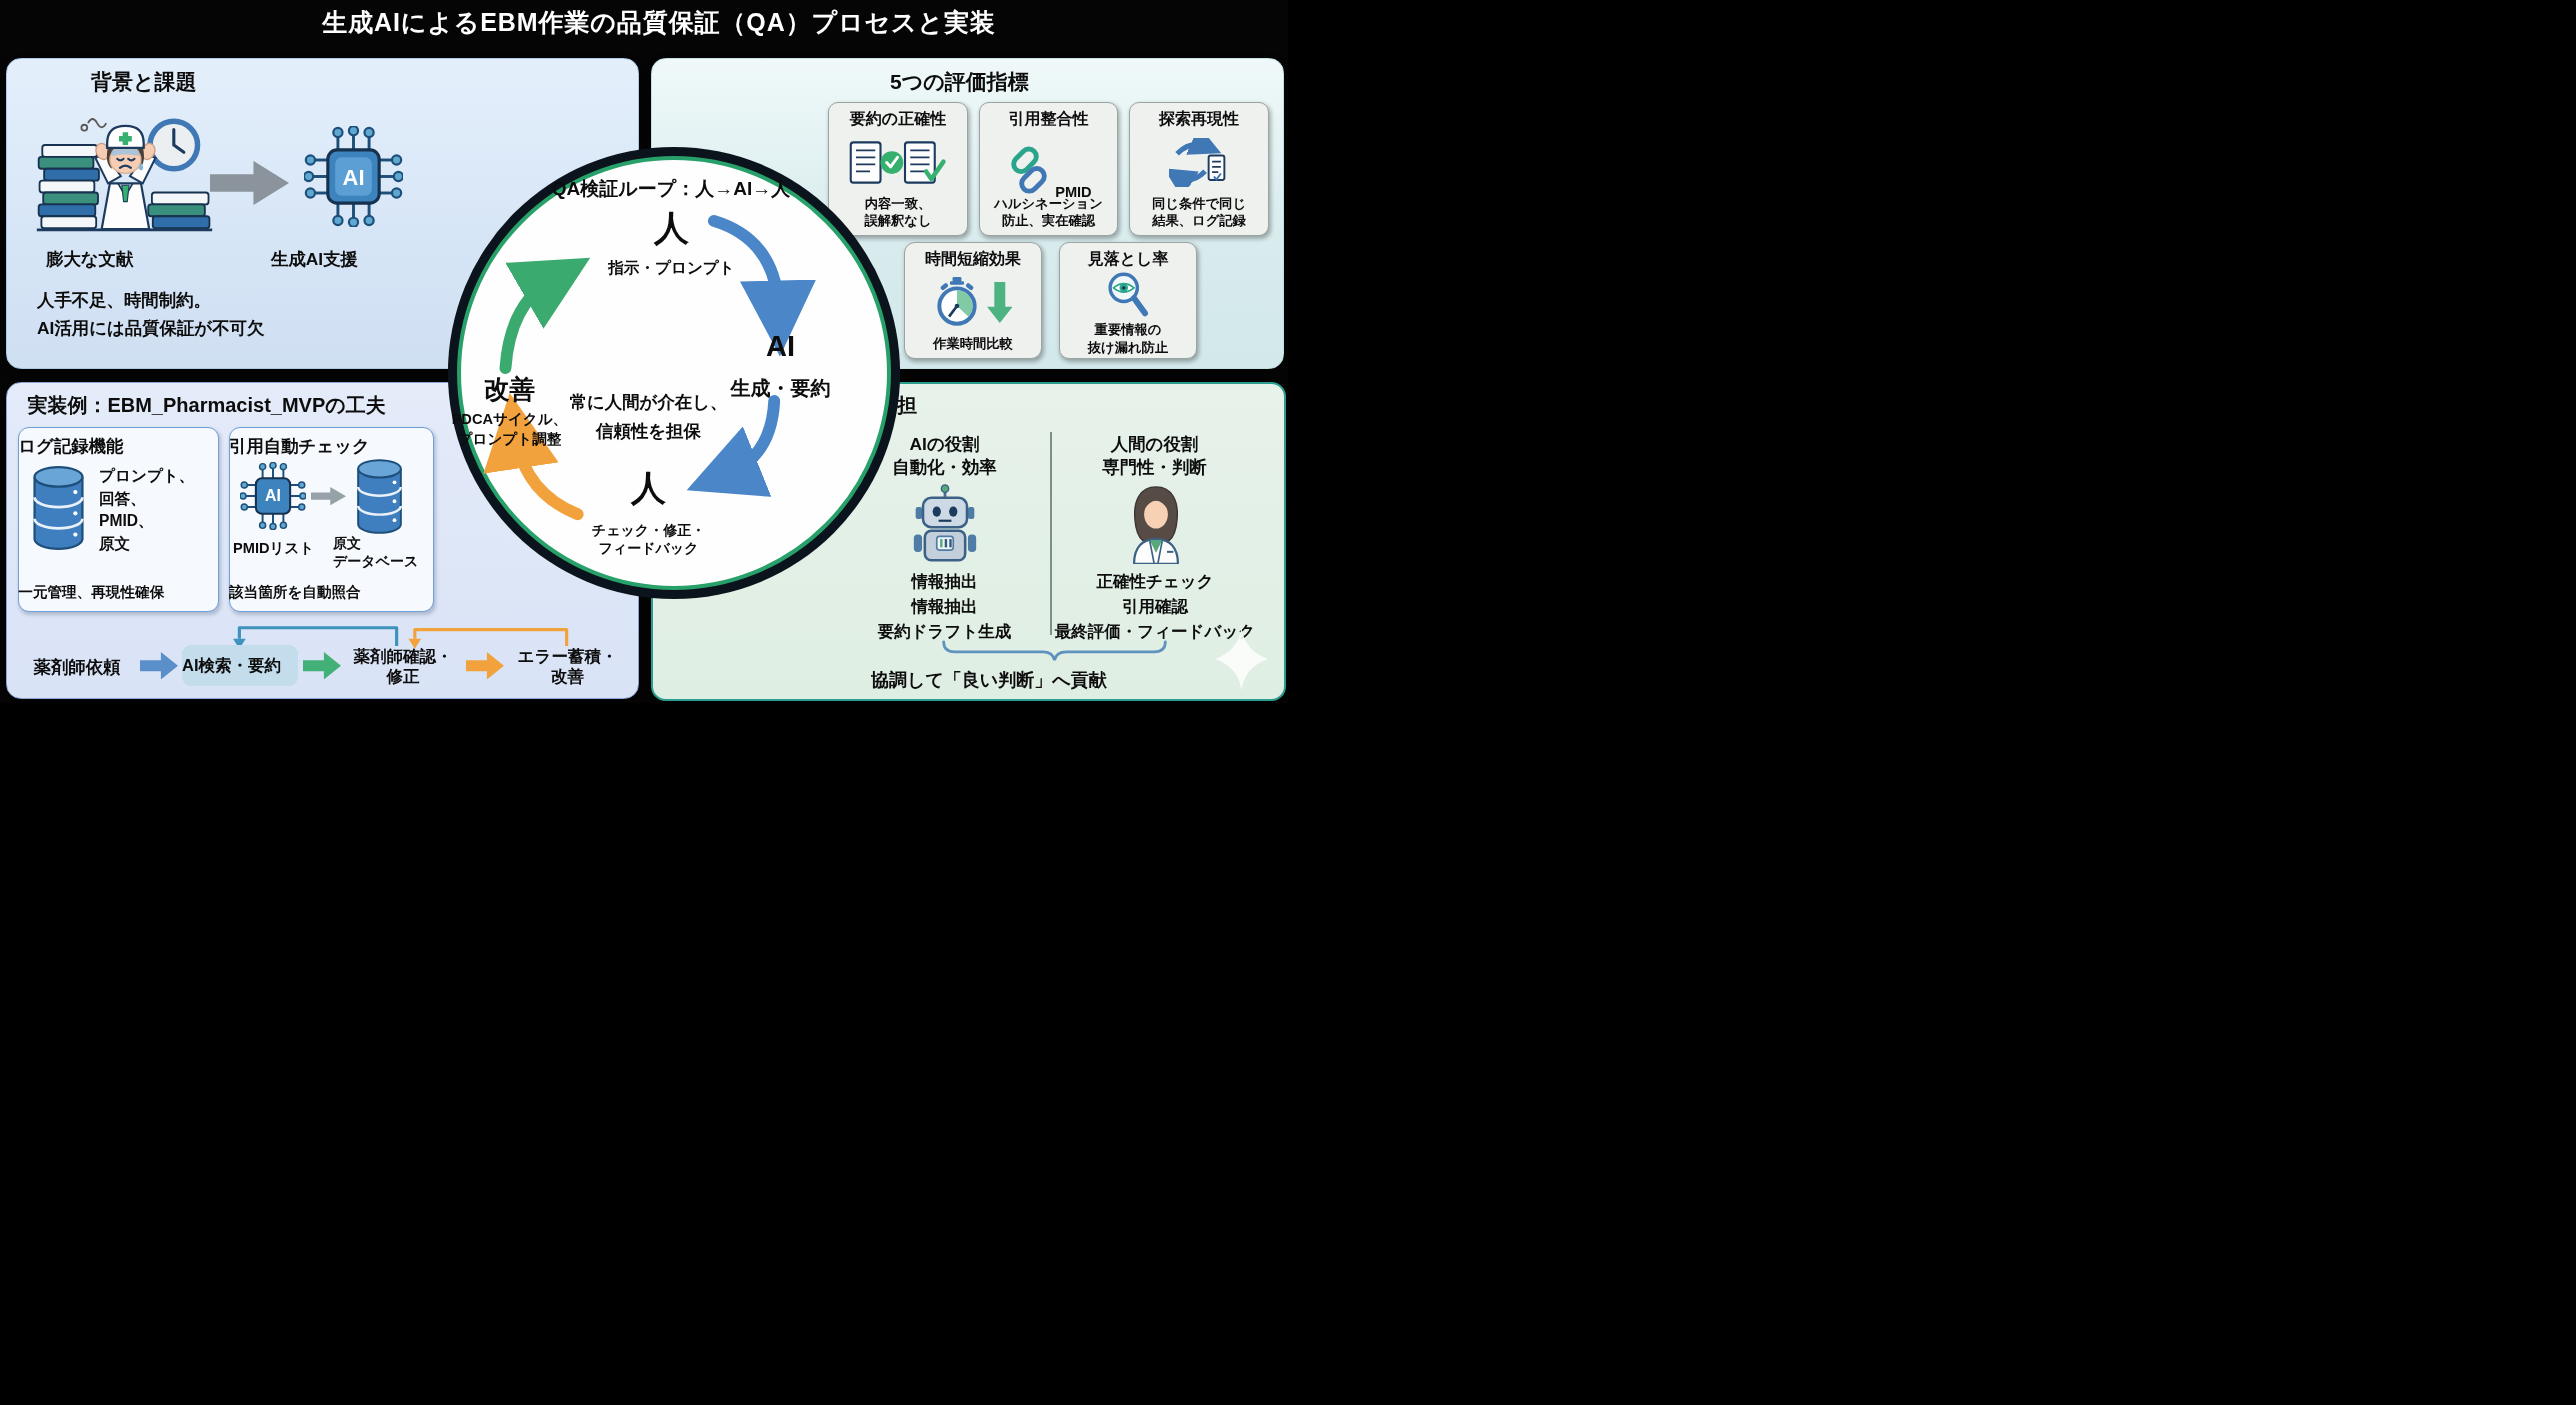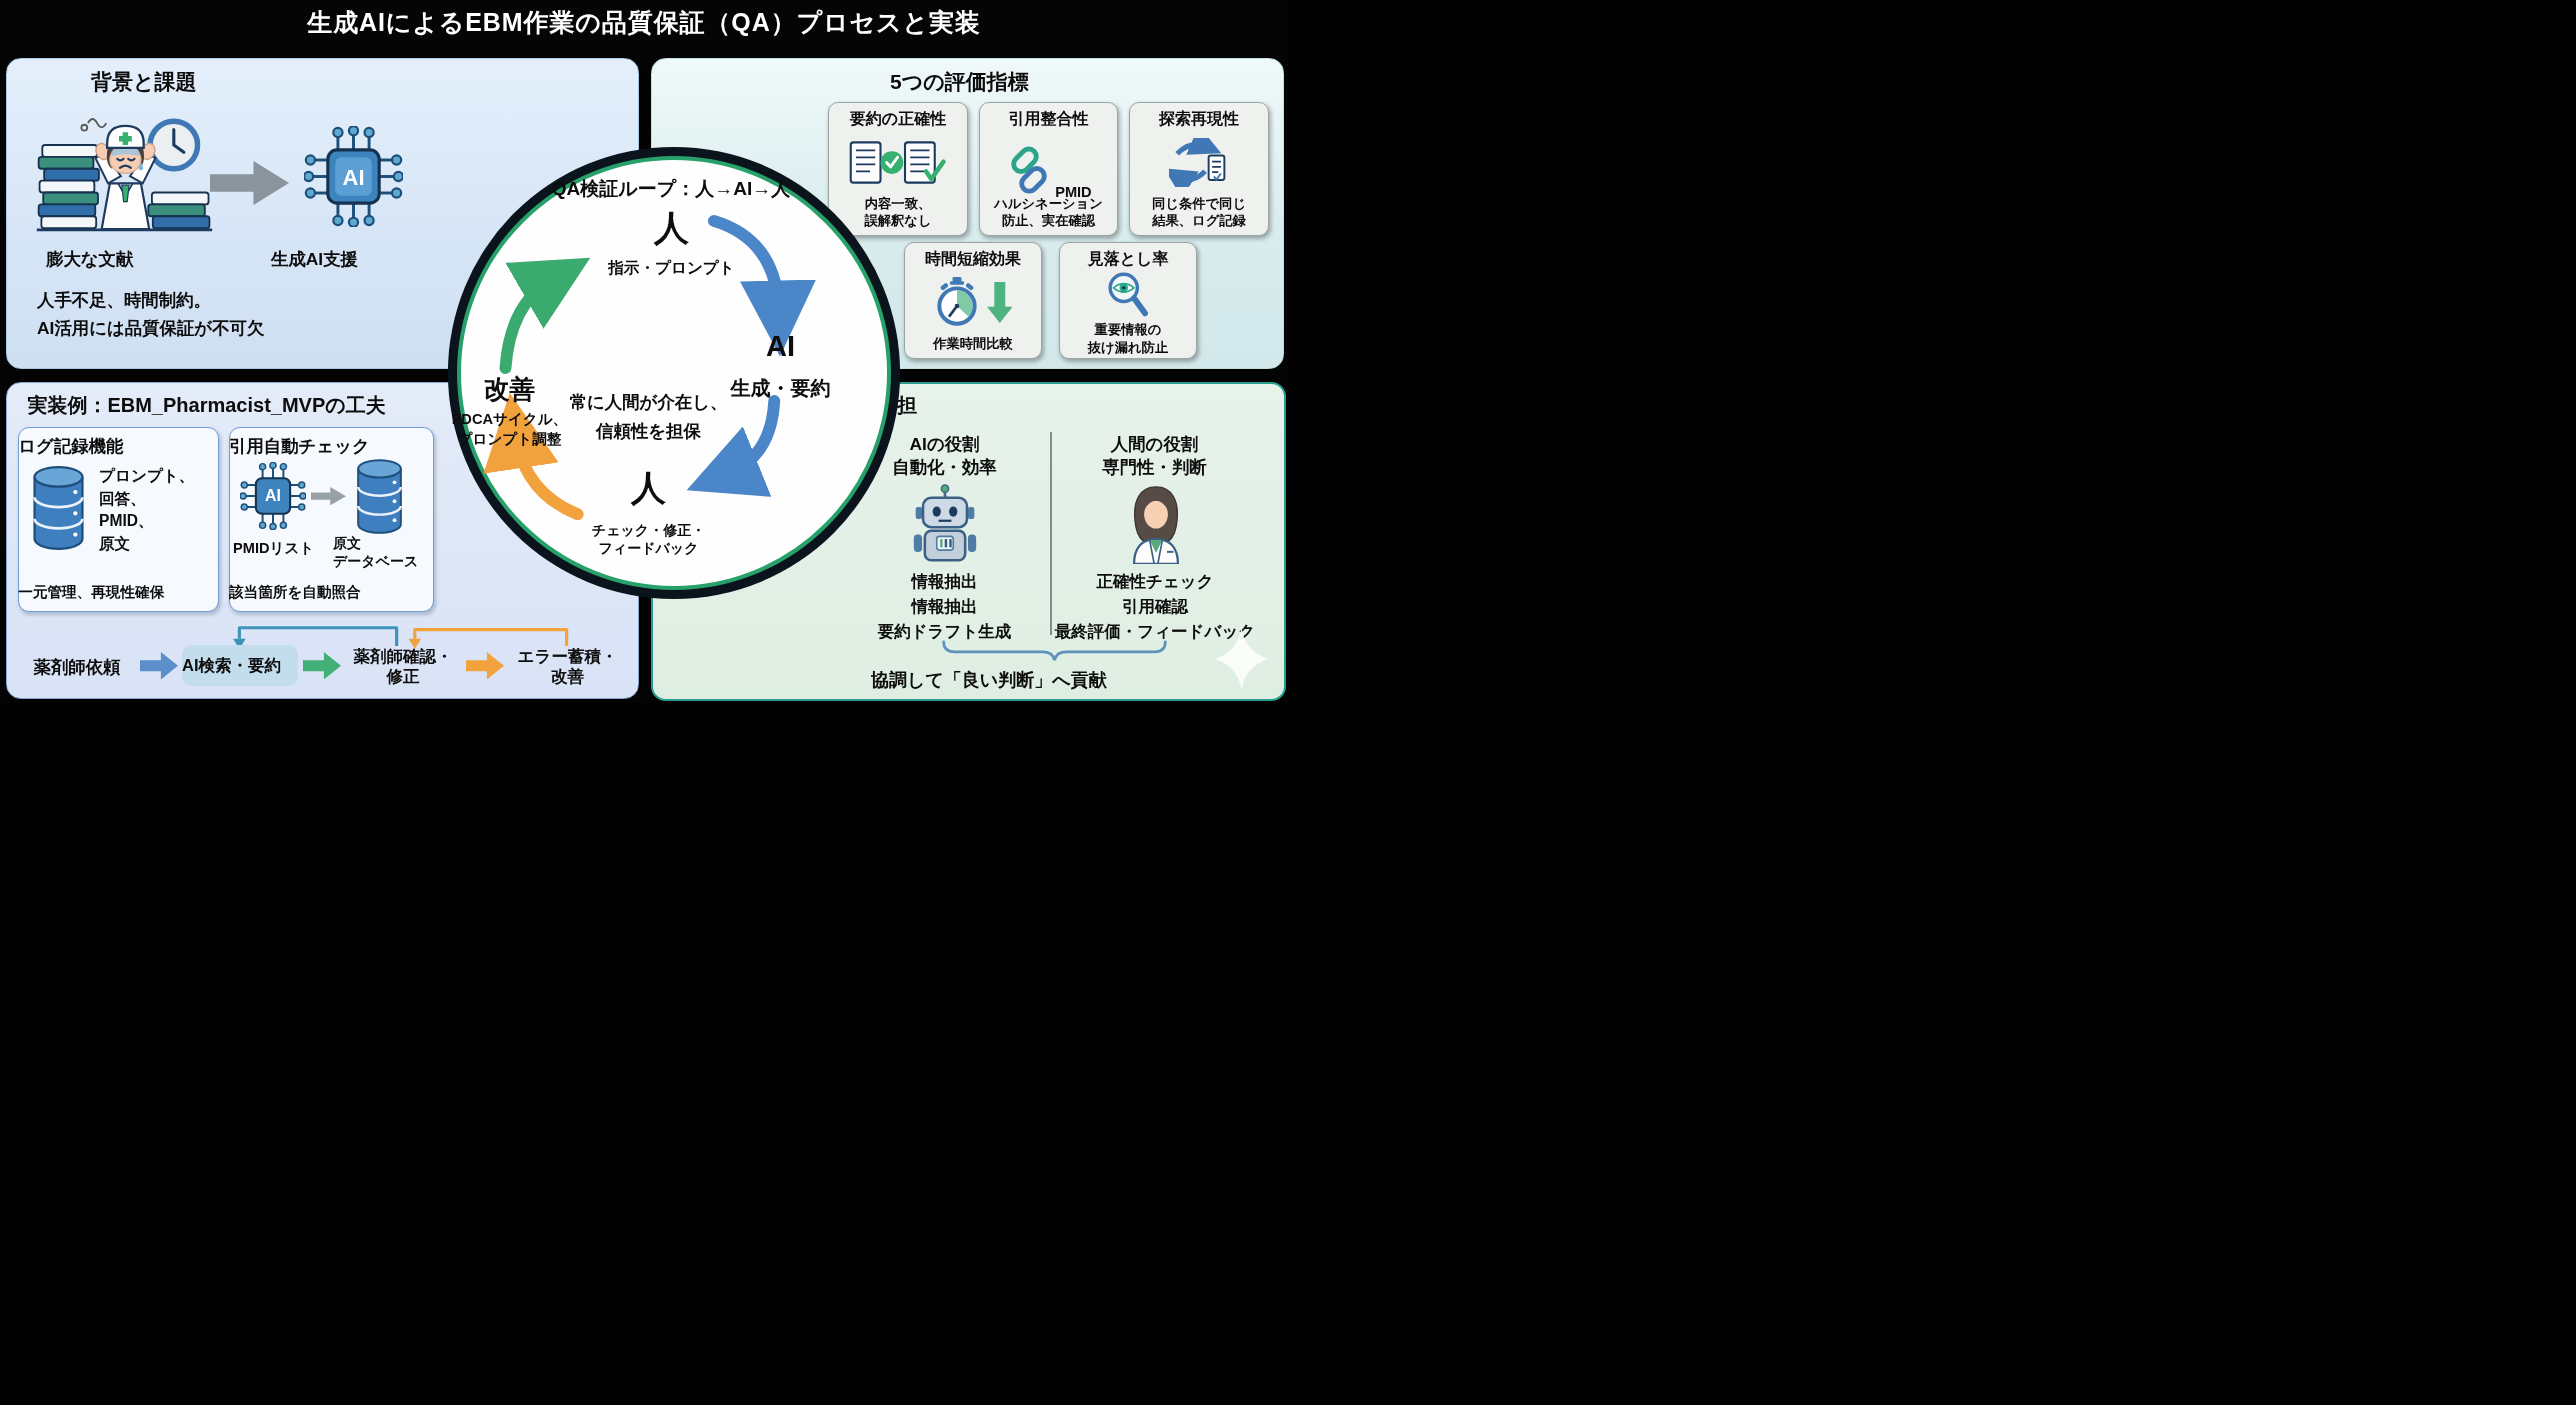--- a/index.html
+++ b/index.html
@@ -2,21 +2,21 @@
 <html style="font-size:14.6px"><head>
 <meta charset="utf-8">
 <style>
   html,body{margin:0;padding:0;background:#000;}
   #stage{position:relative;width:1288px;height:703px;background:#050505;overflow:hidden;
          font-family:"Liberation Sans","DejaVu Sans",sans-serif;color:#0d0d0d;}
   .abs{position:absolute;}
   .ctr{text-align:left;}
   .b{font-weight:800;}
   .preline{white-space:pre-line;}
-  #main-title{left:0;top:5.5px;width:100%;text-align:center;font-size:25px;font-weight:800;color:#fff;letter-spacing:0.9px;z-index:3;}
+  #main-title{left:0;top:5.5px;width:100%;text-align:center;font-size:25px;font-weight:800;color:#fff;letter-spacing:0.9px;z-index:3;padding-left:15px;}
   .panel{position:absolute;border-radius:14.6px;z-index:1;box-shadow:0 3.7px 7.3px rgba(0,0,0,.55);}
   #panel-tl{left:6.4px;top:58px;width:631px;height:309px;background:linear-gradient(180deg,#e4effb 0%,#d6e5f6 60%,#cfdff2 100%);border:1.8px solid #a9c9e9;}
   #panel-tr{left:651px;top:58px;width:631px;height:309px;background:linear-gradient(180deg,#f0f9f9 0%,#d9ecee 55%,#d2e8ea 100%);border:1.8px solid #c2e0e2;}
   #panel-bl{left:6.4px;top:382px;width:631px;height:315px;background:linear-gradient(180deg,#e4ebf9 0%,#d9e3f6 100%);border:1.8px solid #8aa6d4;}
   #panel-br{left:651px;top:382px;width:631px;height:315px;background:linear-gradient(180deg,#e7f2ea 0%,#dfeee3 100%);border:2.7px solid #2a9d8f;}
   .panel-hdr{position:absolute;font-size:21px;font-weight:800;z-index:2;}
   .z2{z-index:2;}
   .inner-card{position:absolute;background:#f6f9fd;border:1.8px solid #6f9fd8;border-radius:11px;z-index:2;box-shadow:1.8px 2.7px 3.7px rgba(40,60,90,.25);}
   .metric-card{position:absolute;background:#eff1ef;border:1.8px solid #9aa5a2;border-radius:10px;z-index:2;
                box-shadow:1.8px 2.7px 4.6px rgba(0,0,0,.3);display:flex;flex-direction:column;align-items:center;padding:6.4px 3.7px 5.5px;box-sizing:border-box;}
@@ -180,21 +180,21 @@
         <path d="M40 38 Q24 54 8 44" stroke="#3f78b5" stroke-width="6" fill="none" marker-end="url(#cyb)"></path>
         <rect x="44" y="20" width="18" height="28" rx="2.5" fill="#fdfdfd" stroke="#1d3a5f" stroke-width="2.2"></rect>
         <path d="M48 27 h10 M48 33 h10 M48 39 h7" stroke="#1d3a5f" stroke-width="1.8"></path>
         <path d="M50 44 l3 3.5 l5 -7" stroke="#3f78b5" stroke-width="2.2" fill="none"></path>
       </svg>
     </div>
     <div class="metric-desc preline">同じ条件で同じ
 結果、ログ記録</div>
   </div>
 
-  <div class="metric-card" style="left:904px;top:242px;width:138px;height:117px;">
+  <div class="metric-card" style="left:904px;top:242px;width:138px;height:117px;border-radius:11px;">
     <div class="metric-title">時間短縮効果</div>
     <div class="metric-icon" style="gap:7.3px;">
       <svg width="46" height="53" viewBox="0 0 50 60">
         <rect x="20" y="1" width="10" height="6" rx="1.5" fill="#3f78b5"></rect>
         <rect x="17" y="6" width="16" height="4" rx="1.5" fill="#3f78b5"></rect>
         <rect x="6" y="10" width="9" height="5" rx="2" fill="#3f78b5" transform="rotate(-38 10 12)"></rect>
         <rect x="35" y="10" width="9" height="5" rx="2" fill="#3f78b5" transform="rotate(38 40 12)"></rect>
         <circle cx="25" cy="34" r="20" fill="#fff" stroke="#3f78b5" stroke-width="4.5"></circle>
         <path d="M25 34 L25 16 A18 18 0 0 1 38 46 Z" fill="#57b888" opacity="0.75"></path>
         <line x1="25" y1="34" x2="16" y2="46" stroke="#1d3a5f" stroke-width="3"></line>

